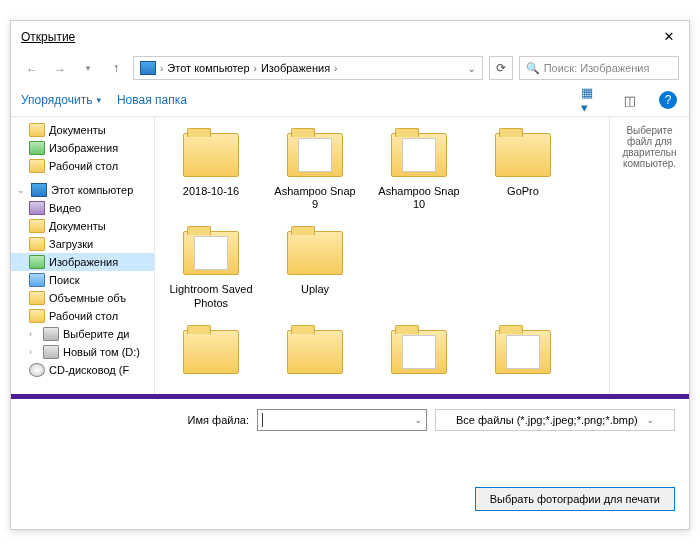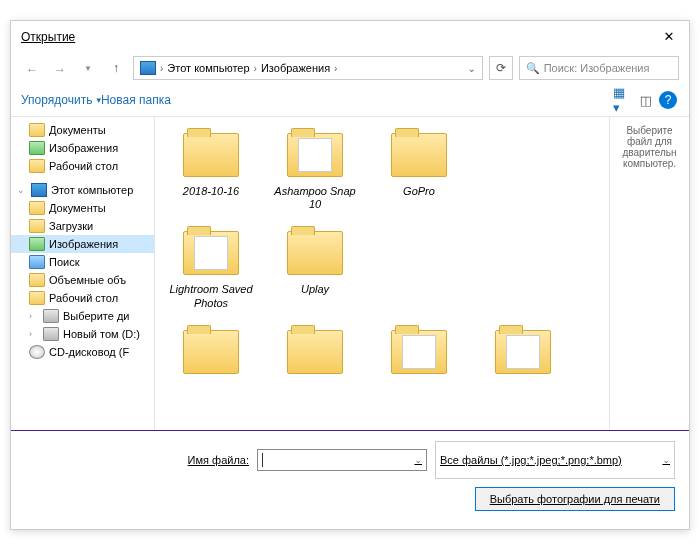--- a/index.html
+++ b/index.html
@@ -11,60 +11,60 @@
 .navbar { display: flex; align-items: center; padding: 4px 10px; gap: 6px; font-size: 12px; }
 .navbtn { width: 22px; height: 22px; display: flex; align-items: center; justify-content: center; color: #888; cursor: pointer; }
 .navbtn.dark { color: #444; }
 .addr { flex: 1; display: flex; align-items: center; border: 1px solid #ccc; height: 24px; padding: 0 6px; gap: 4px; }
 .addr .pc-icon { width: 16px; height: 14px; background: linear-gradient(#4aa8e8,#2a7ac8); border: 1px solid #1a5a98; position: relative; }
 .addr .chev { color: #666; font-size: 10px; }
 .addr .seg { font-size: 11px; }
 .addr .drop { margin-left: auto; color: #666; font-size: 10px; cursor: pointer; }
 .refresh { width: 24px; height: 24px; border: 1px solid #ccc; display: flex; align-items: center; justify-content: center; cursor: pointer; color: #555; }
 .search { width: 160px; height: 24px; border: 1px solid #ccc; display: flex; align-items: center; padding: 0 6px; color: #888; font-size: 11px; gap: 4px; }
-.toolbar { display: flex; align-items: center; padding: 6px 10px; font-size: 12px; color: #1a6fb5; border-bottom: 1px solid #e5e5e5; }
+.toolbar { display: flex; align-items: center; padding: 6px 10px; gap: 16px; font-size: 12px; color: #1a6fb5; border-bottom: 1px solid #e5e5e5; }
 .toolbar .tbtn { display: flex; align-items: center; gap: 4px; cursor: pointer; }
 .toolbar .spacer { flex: 1; }
 .toolbar .ricon { width: 22px; height: 20px; display: flex; align-items: center; justify-content: center; cursor: pointer; color: #555; font-size: 13px; }
 .toolbar .help { background: #0078d7; color: #fff; border-radius: 50%; width: 18px; height: 18px; font-size: 12px; line-height: 18px; text-align: center; }
 .body { flex: 1; display: flex; overflow: hidden; }
 .tree { width: 144px; border-right: 1px solid #e5e5e5; overflow-y: auto; padding: 4px 0; font-size: 11px; }
 .tnode { display: flex; align-items: center; gap: 4px; padding: 2px 4px 2px 18px; cursor: pointer; white-space: nowrap; }
 .tnode.root { padding-left: 6px; margin-top: 6px; }
 .tnode.sel { background: #cce8ff; }
 .tnode .exp { width: 10px; color: #888; font-size: 9px; }
 .ticon { width: 16px; height: 14px; flex-shrink: 0; }
 .folder-ico { background: linear-gradient(#ffe9a8,#f5cb5c); border: 1px solid #d4a83a; border-radius: 1px; }
 .folder-ico.pics { background: linear-gradient(#b8e8b8,#6ac86a); border-color: #4a9a4a; }
 .folder-ico.music { background: linear-gradient(#a8d8ff,#5aa8e8); border-color: #3a7ab8; }
 .pc-ico { background: linear-gradient(#4aa8e8,#2a7ac8); border: 1px solid #1a5a98; }
 .drive-ico { background: linear-gradient(#e8e8e8,#b8b8b8); border: 1px solid #888; border-radius: 1px; }
 .disc-ico { background: radial-gradient(#fff,#ccc); border: 1px solid #888; border-radius: 50%; }
 .vid-ico { background: linear-gradient(#d8c8e8,#a888c8); border: 1px solid #7a5a9a; }
 .content { flex: 1; display: flex; }
-.grid { flex: 1; overflow-y: auto; padding: 8px; font-style: italic; }
+.grid { flex: 1; overflow-y: auto; padding: 8px; }
 .row { display: flex; gap: 8px; margin-bottom: 8px; }
 .item { width: 96px; display: flex; flex-direction: column; align-items: center; gap: 4px; cursor: pointer; padding: 4px; font-size: 11px; text-align: center; line-height: 1.2; }
 .item .thumb { width: 64px; height: 52px; display: flex; align-items: center; justify-content: center; }
 .big-folder { width: 56px; height: 44px; background: linear-gradient(#ffe9a8,#f5cb5c); border: 1px solid #d4a83a; border-radius: 2px; position: relative; }
 .big-folder::before { content: ''; position: absolute; top: -6px; left: 3px; width: 22px; height: 8px; background: #f5d87c; border: 1px solid #d4a83a; border-bottom: none; border-radius: 2px 2px 0 0; }
 .folder-preview { width: 56px; height: 44px; background: linear-gradient(#ffe9a8,#f5cb5c); border: 1px solid #d4a83a; border-radius: 2px; position: relative; display: flex; align-items: center; justify-content: center; }
 .folder-preview::before { content: ''; position: absolute; top: -6px; left: 3px; width: 22px; height: 8px; background: #f5d87c; border: 1px solid #d4a83a; border-bottom: none; border-radius: 2px 2px 0 0; }
 .folder-preview .inner { width: 34px; height: 34px; background: #fff; border: 1px solid #ccc; }
 .qr { background: repeating-conic-gradient(#000 0 25%, #fff 0 50%) 0 0/8px 8px; }
 .snap { background: linear-gradient(#fff 20%, #f8a 20% 30%, #fff 30% 50%, #8af 50% 60%, #fff 60%); }
 .photo1 { background: linear-gradient(90deg, #222 0 30%, #fff 30% 70%, #ddd 70%); }
 .preview { width: 80px; border-left: 1px solid #e5e5e5; padding: 8px 4px; font-size: 10px; color: #666; text-align: center; }
-.bottom { border-top: 1px solid #4c1d95; padding: 10px 14px; text-decoration: underline; }
+.bottom { border-top: 5px solid #4c1d95; padding: 10px 14px; }
 .brow { display: flex; align-items: center; gap: 8px; margin-bottom: 8px; font-size: 11px; justify-content: flex-end; }
 .brow label { text-align: right; }
 .finput { width: 170px; height: 22px; border: 1px solid #888; padding: 0 4px; display: flex; align-items: center; justify-content: space-between; font-size: 11px; }
-.filter { width: 240px; height: 38px; border: 1px solid #ccc; padding: 0 4px; display: flex; align-items: center; justify-content: space-between; font-size: 11px; }
+.filter { width: 240px; height: 22px; border: 1px solid #ccc; padding: 0 20px; display: flex; align-items: center; justify-content: space-between; font-size: 11px; }
 .btn { height: 24px; border: 1px solid #aaa; background: #f0f0f0; padding: 0 14px; font-size: 11px; cursor: pointer; }
-.btn.primary { border-color: #0078d7; }
+.btn.primary { border-color: #0078d7; margin-top: 48px; }
 </style>
 </head>
 <body>
 
 <div class="window">
 
   <div class="titlebar">
     <span class="title">Открытие</span>
     <span class="close">✕</span>
   </div>
@@ -120,20 +120,24 @@
       <div class="tnode">
           <div class="ticon folder-ico"></div>
           <span>Рабочий стол</span>
         </div>
       <div class="tnode root">
           <span class="exp">⌄</span>
           <div class="ticon pc-ico"></div>
           <span>Этот компьютер</span>
         </div>
       <div class="tnode">
+          <div class="ticon vid-ico"></div>
+          <span>Видео</span>
+        </div>
+      <div class="tnode">
           <div class="ticon folder-ico"></div>
           <span>Документы</span>
         </div>
       <div class="tnode">
           <div class="ticon folder-ico"></div>
           <span>Загрузки</span>
         </div>
       <div class="tnode sel">
           <div class="ticon folder-ico pics"></div>
           <span>Изображения</span>
@@ -167,20 +171,28 @@
     </div>
 
     <div class="content">
       <div class="grid">
         <div class="row">
           <div class="item">
               <div class="thumb">
                 <div class="big-folder"></div>
               </div>
               <span>2018-10-16</span>
+            </div>
+          <div class="item">
+              <div class="thumb">
+                <div class="folder-preview">
+                  <div class="inner snap"></div>
+                </div>
+              </div>
+              <span>Ashampoo Snap 9</span>
             </div>
           <div class="item">
               <div class="thumb">
                 <div class="folder-preview">
                   <div class="inner snap"></div>
                 </div>
               </div>
               <span>Ashampoo Snap 10</span>
             </div>
           <div class="item">

